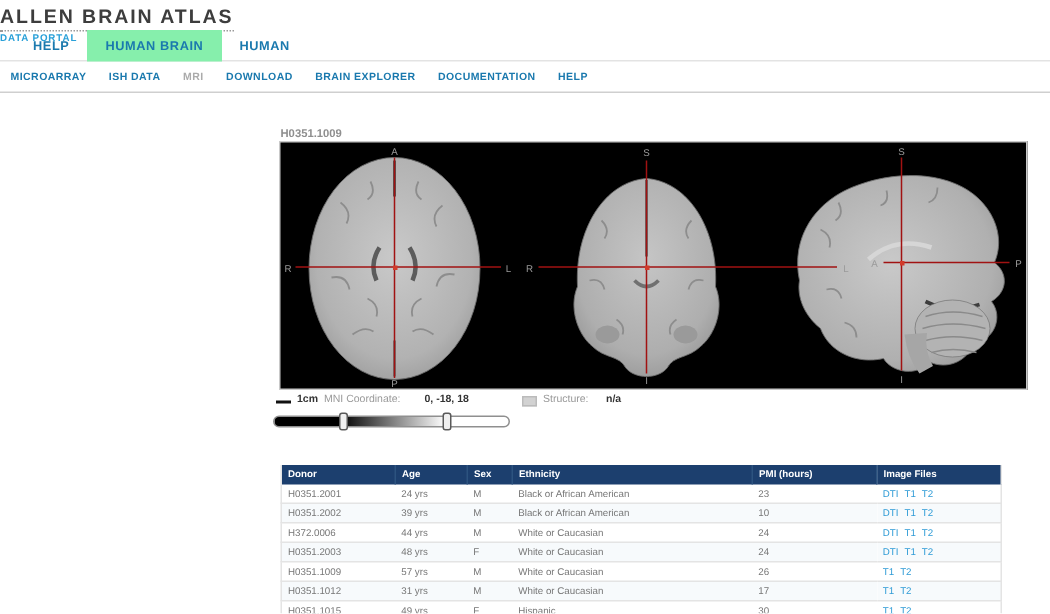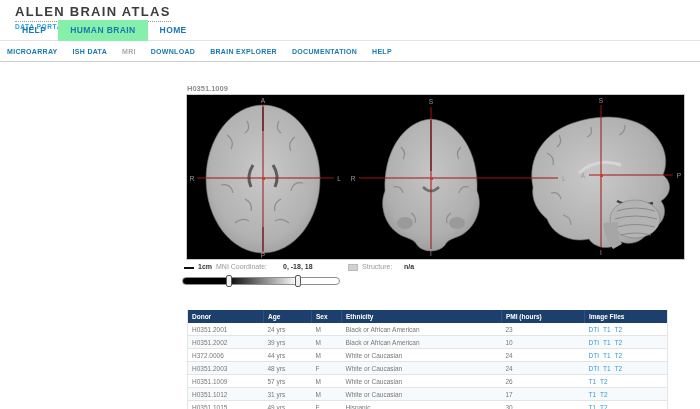--- a/index.html
+++ b/index.html
@@ -1,21 +1,21 @@
 <!DOCTYPE html>
 <html><head>
 <meta charset="utf-8">
 <style>
   * { margin:0; padding:0; box-sizing:border-box; }
   html,body { background:#fff; }
   body { font-family:"Liberation Sans", sans-serif; }
   #page { position:relative; width:700px; height:409px; background:#fff; overflow:hidden; }
 
   
-  .brand { position:absolute; left:15px; top:2px; }
+  .brand { position:absolute; left:0; top:2px; }
   .brand-title { display:inline-block; font-size:13px; font-weight:bold; letter-spacing:1.3px;
                  color:#3d3d3d; padding-bottom:2px; border-bottom:1px dotted #9a9a9a; }
   .brand-sub { font-size:6.5px; font-weight:bold; letter-spacing:.6px; color:#29a0d8; margin-top:1px; }
 
   .tabs { position:absolute; left:0; top:20px; width:700px; height:21px; display:flex;
           padding-left:10px; border-bottom:1px solid #e3e3e3; }
   .tab { height:21px; line-height:21px; padding:0 12px; font-size:8.5px; font-weight:bold;
          letter-spacing:.4px; color:#1a79ae; cursor:pointer; }
   .tab.active { background:#86efac; }
 
@@ -69,21 +69,21 @@
 <div id="page">
 
   <div class="brand">
     <div class="brand-title">ALLEN BRAIN ATLAS</div>
     <div class="brand-sub">DATA PORTAL</div>
   </div>
 
   <div class="tabs">
     <div class="tab">HELP</div>
     <div class="tab active">HUMAN BRAIN</div>
-    <div class="tab">HOME</div>
+    <div class="tab">HUMAN</div>
   </div>
 
   <div class="subnav">
     <div class="subnav-item">MICROARRAY</div>
     <div class="subnav-item">ISH DATA</div>
     <div class="subnav-item disabled">MRI</div>
     <div class="subnav-item">DOWNLOAD</div>
     <div class="subnav-item">BRAIN EXPLORER</div>
     <div class="subnav-item">DOCUMENTATION</div>
     <div class="subnav-item">HELP</div>

